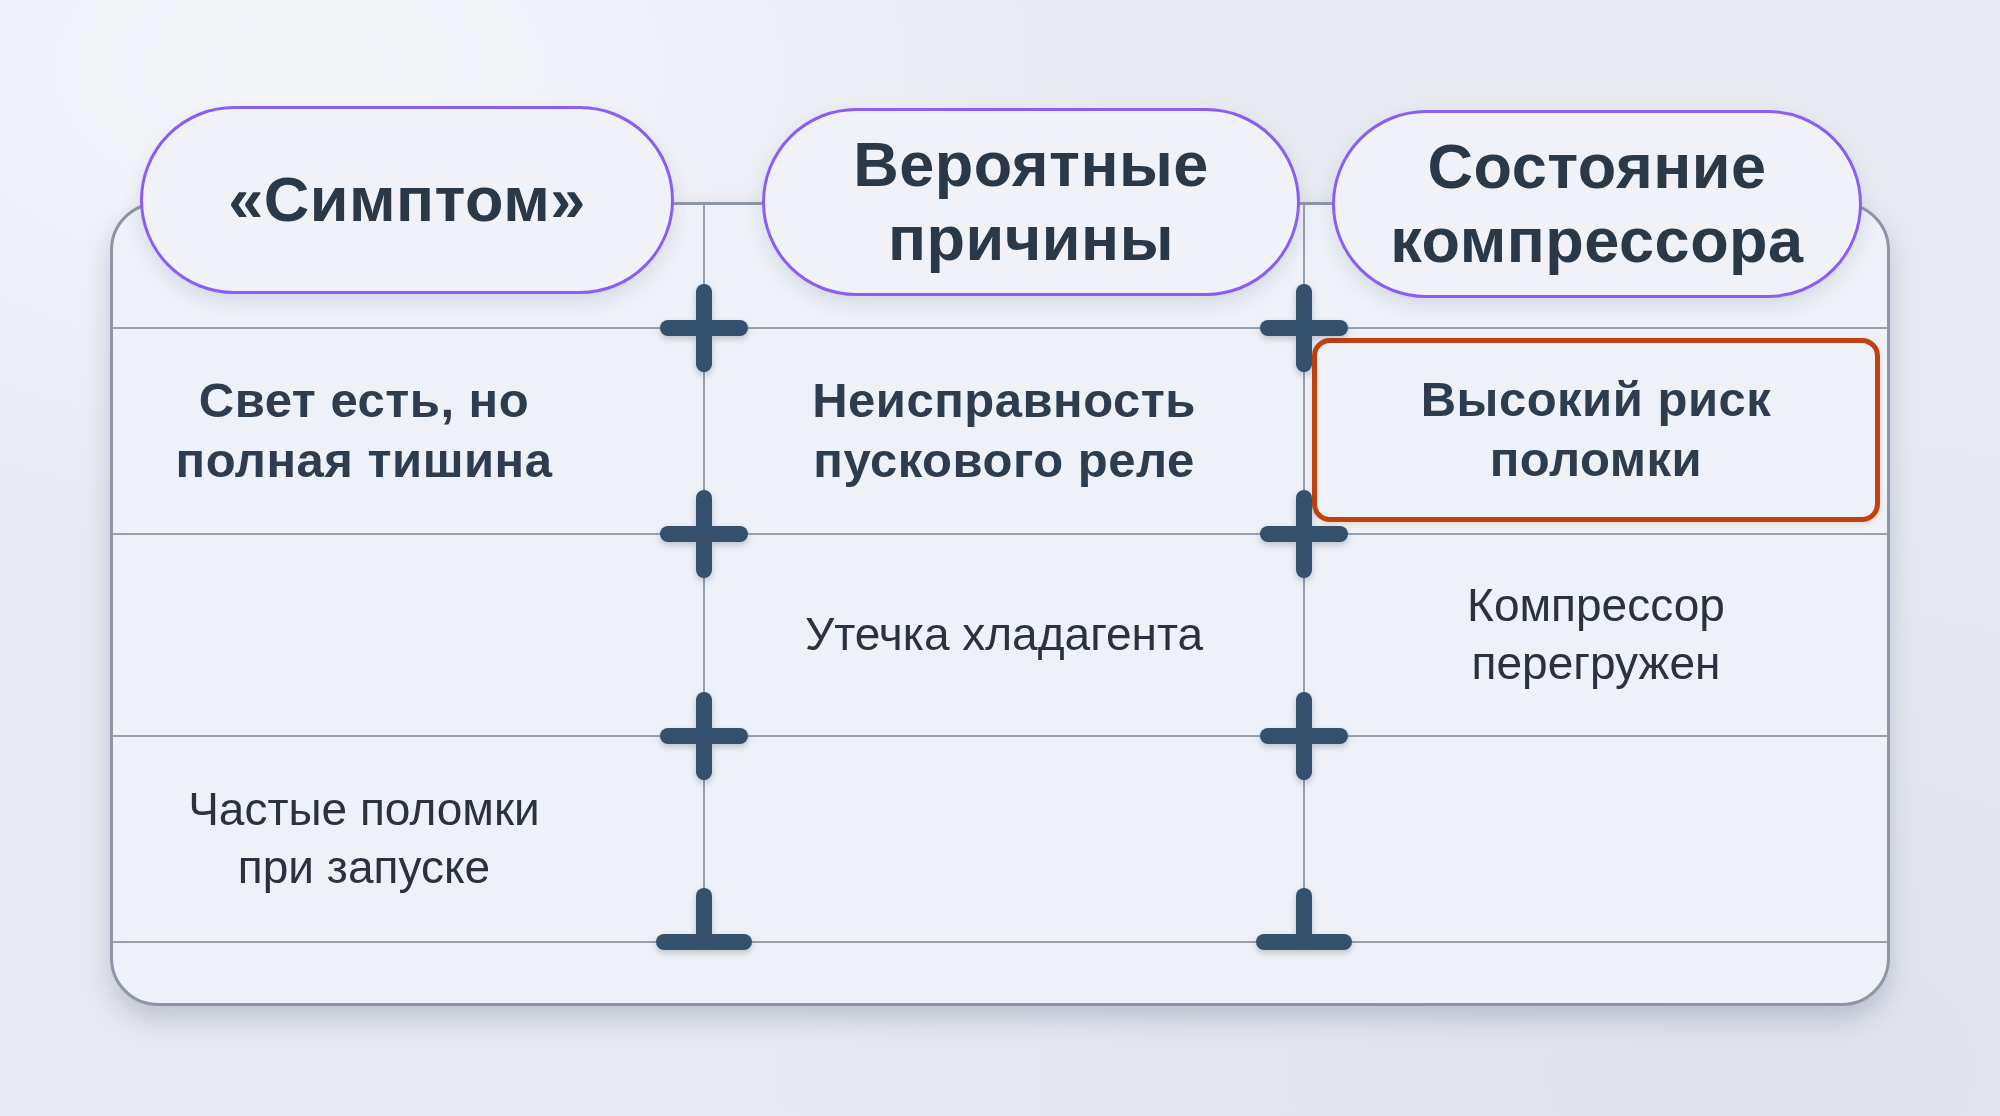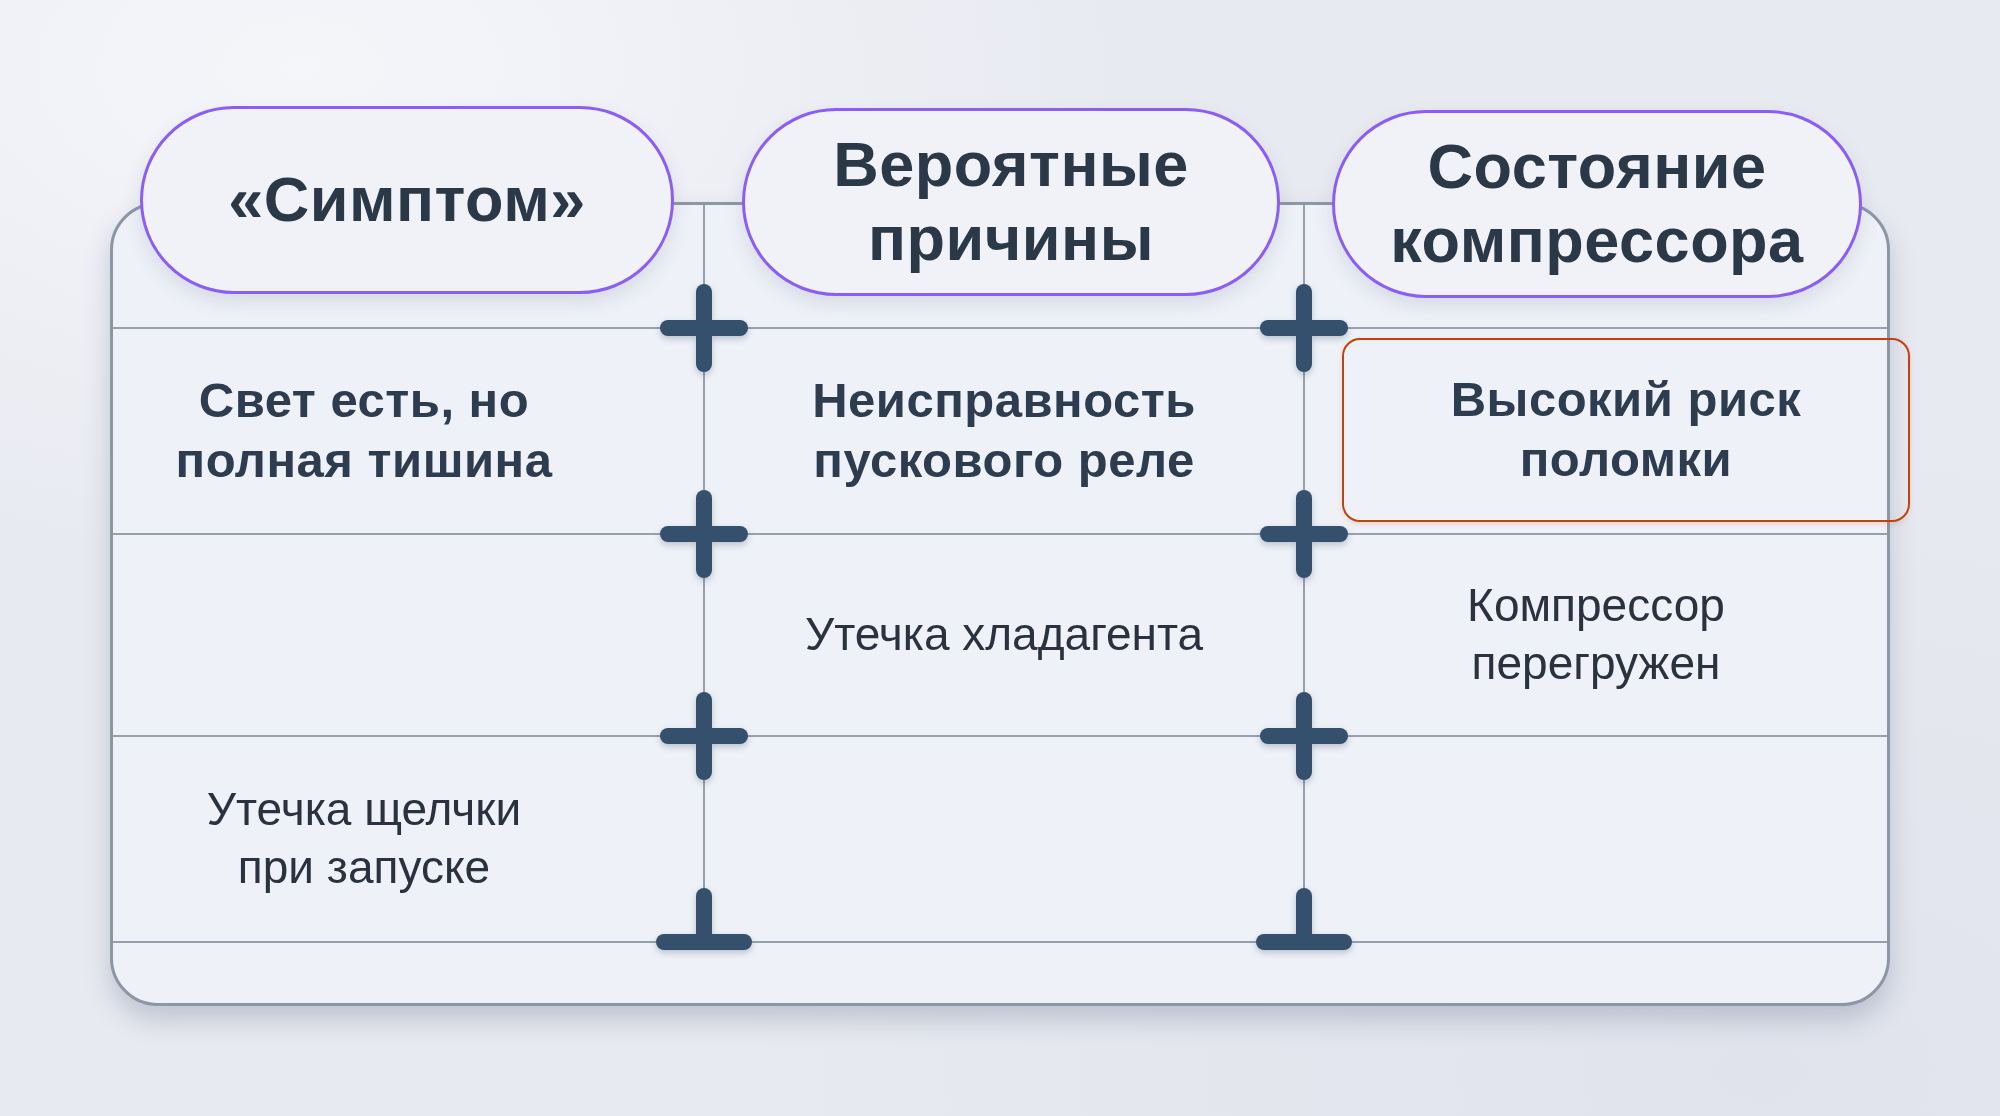--- a/index.html
+++ b/index.html
@@ -26,42 +26,41 @@
   
   .cell{position:absolute;display:flex;align-items:center;justify-content:center;text-align:center;}
   .c1{left:0;width:502px}.c2{left:592px;width:598px}.c3{left:1192px;width:582px}
   .r1{top:124px;height:204px}.r2{top:330px;height:200px}.r3{top:532px;height:204px}
   .txt{white-space:pre-line;}
   .txt-bold{font-weight:700;font-size:49px;line-height:1.22;color:#2e3c50;letter-spacing:.5px;}
   .txt-reg{font-weight:400;font-size:46px;line-height:1.26;color:#2a3240;}
   
   .highlight{
     position:absolute;left:1199px;top:133px;width:568px;height:184px;
-    box-sizing:border-box;border:2px solid #c2410c;border-radius:18px;
+    box-sizing:border-box;border:5px solid #c2410c;border-radius:18px;
     display:flex;align-items:center;justify-content:center;text-align:center;
     box-shadow:0 2px 5px rgba(190,115,40,.18);
-    margin-left:30px;
   }
   
   .marker{position:absolute;width:0;height:0;filter:drop-shadow(0 3px 3px rgba(40,60,90,.25));}
   .marker::before{content:"";position:absolute;left:-44px;top:-8px;width:88px;height:16px;border-radius:9px;background:#35506c;}
   .marker.plus::after{content:"";position:absolute;left:-8px;top:-44px;width:16px;height:88px;border-radius:9px;background:#35506c;}
   .marker.tee::before{left:-48px;width:96px;}
   .marker.tee::after{content:"";position:absolute;left:-8px;top:-54px;width:16px;height:58px;border-radius:9px;background:#35506c;}
   .mx1{left:591px}.mx2{left:1191px}
   .my1{top:123px}.my2{top:329px}.my3{top:531px}.my4{top:737px}
   
   .pill{
     position:absolute;box-sizing:border-box;background:#f0f2f8;
     border:3px solid #8b5cf6;border-radius:999px;
     display:flex;align-items:center;justify-content:center;text-align:center;
     box-shadow:0 8px 18px rgba(96,108,140,.16);
   }
   .pill-1{left:140px;top:106px;width:534px;height:188px;}
-  .pill-2{left:742px;top:108px;width:538px;height:188px;}
+  .pill-2{left:762px;top:108px;width:538px;height:188px;}
   .pill-3{left:1332px;top:110px;width:530px;height:188px;}
   .pill-label{font-weight:700;font-size:63px;line-height:1.17;color:#2a3848;letter-spacing:.5px;white-space:pre-line;}
 </style>
 </head>
 <body>
 
 <div class="panel">
 
   <div class="vline v1"></div>
   <div class="vline v2"></div>
@@ -85,21 +84,21 @@
 
   <div class="cell r2 c2">
     <span class="txt txt-reg">Утечка хладагента</span>
   </div>
   <div class="cell r2 c3">
     <span class="txt txt-reg">Компрессор
 перегружен</span>
   </div>
 
   <div class="cell r3 c1">
-    <span class="txt txt-reg">Утечка щелчки
+    <span class="txt txt-reg">Частые поломки
 при запуске</span>
   </div>
 
   <div class="marker plus mx1 my1"></div>
   <div class="marker plus mx2 my1"></div>
   <div class="marker plus mx1 my2"></div>
   <div class="marker plus mx2 my2"></div>
   <div class="marker plus mx1 my3"></div>
   <div class="marker plus mx2 my3"></div>
   <div class="marker tee mx1 my4"></div>

